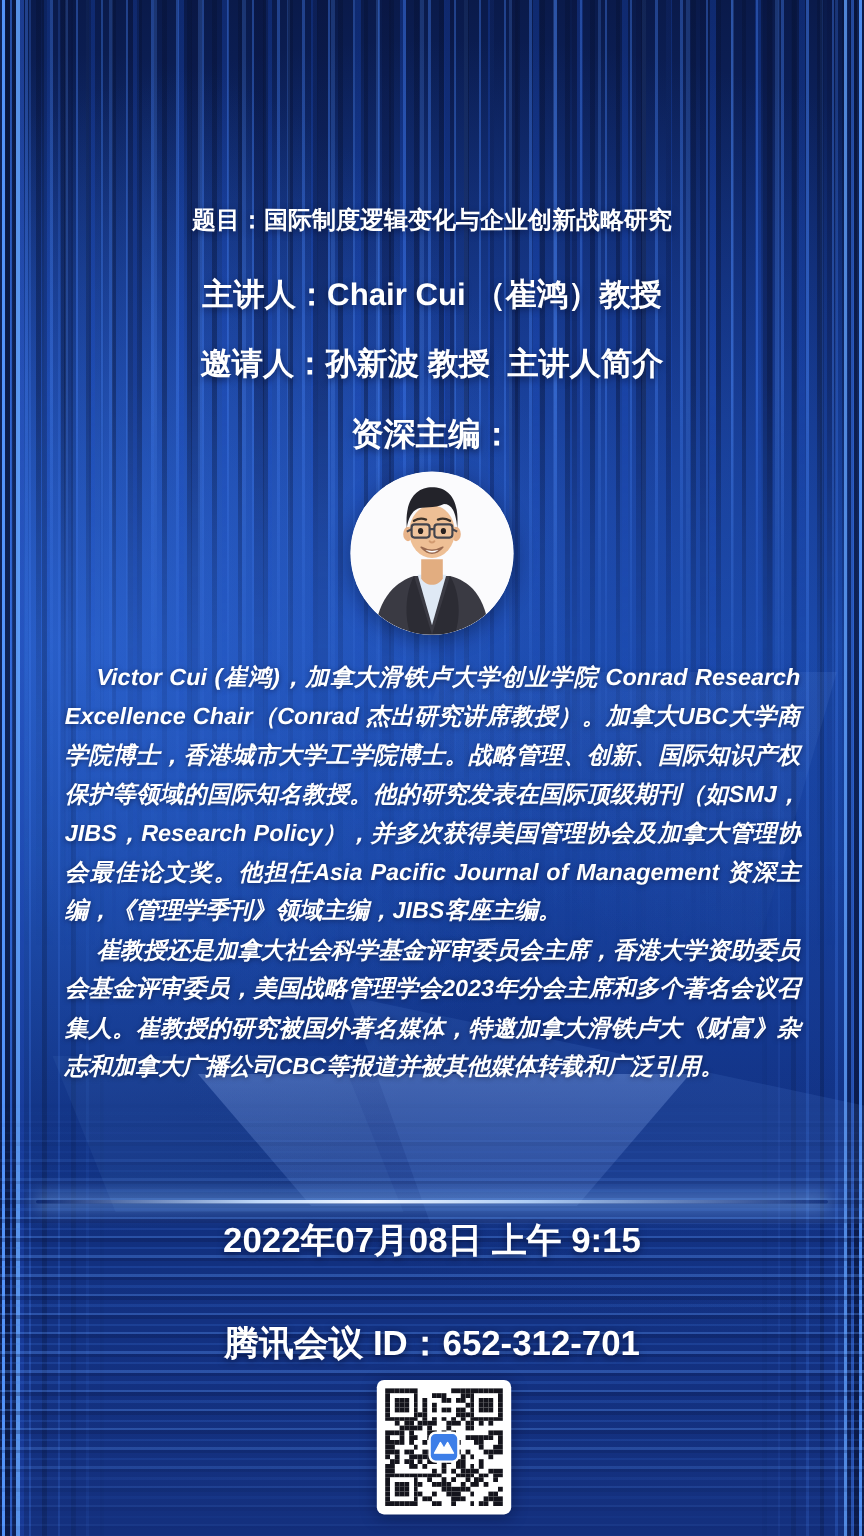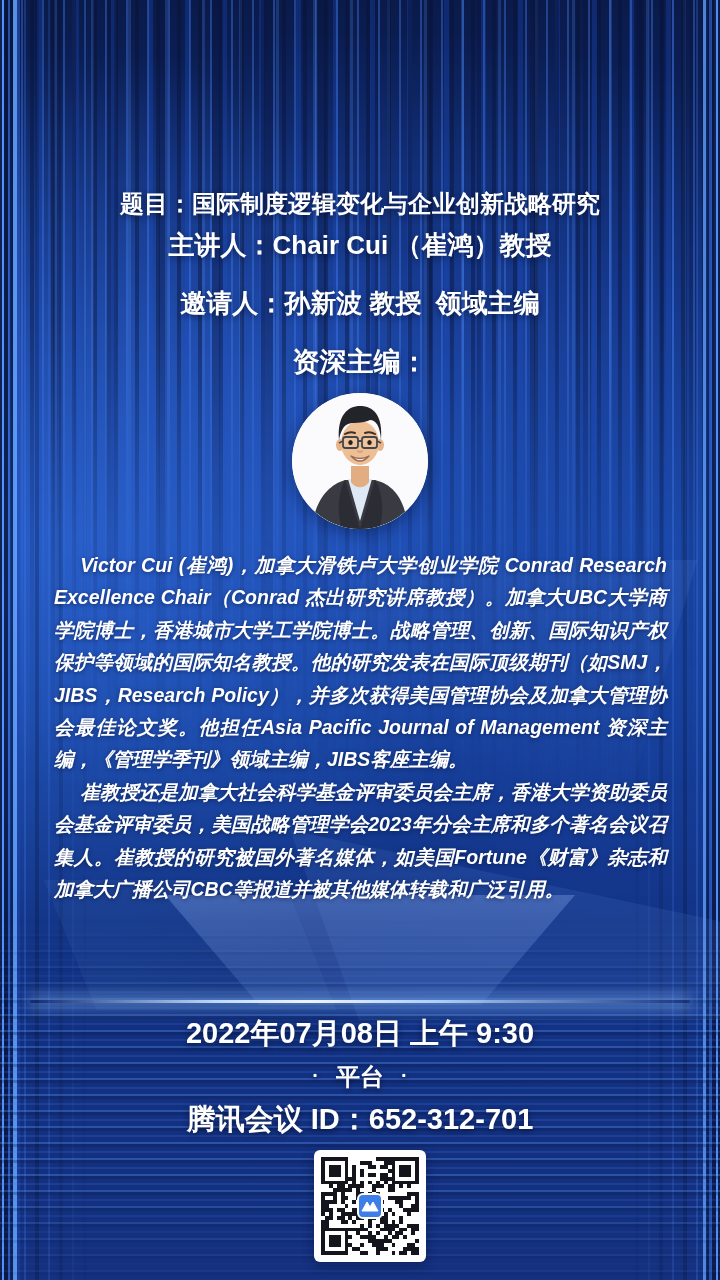--- a/index.html
+++ b/index.html
@@ -64,21 +64,21 @@
     box-shadow:0 0 16px 3px rgba(150,200,255,.65);
   }
   
   .content{position:absolute;inset:0;z-index:5;}
   .title{position:absolute;left:0;right:0;top:26px;margin:0;text-align:center;
     font-size:34px;line-height:41px;font-weight:800;
     text-shadow:0 3px 8px rgba(0,8,30,.6);}
   .title span{display:block;letter-spacing:.45em;margin-right:-.45em;}
   .row{position:absolute;left:0;right:0;text-align:center;font-weight:700;
     text-shadow:0 2px 6px rgba(0,8,30,.55);white-space:pre;}
-  .topic{top:188px;font-size:24px;}
+  .topic{top:170px;font-size:20px;}
   .speaker{top:228px;font-size:26px;}
   .inviter{top:286px;font-size:26px;}
   .bio-heading{top:344px;font-size:27px;}
   .photo{
     position:absolute;left:292px;top:393px;width:136px;height:136px;border-radius:50%;
     overflow:hidden;box-shadow:0 4px 18px rgba(0,10,40,.45);background:#fbfbfd;
   }
   .photo svg{display:block;}
   .bio{position:absolute;left:54px;top:549px;width:613px;
     font-size:19.5px;line-height:32.4px;font-weight:700;text-align:justify;
@@ -118,21 +118,21 @@
   <div class="shard shard2"></div>
   <div class="shard shard3"></div>
   <div class="stage"></div>
   <div class="bg-scanlines"></div>
   <div class="glow-line"></div>
 
   <div class="content">
 
     <div class="row topic">题目：国际制度逻辑变化与企业创新战略研究</div>
     <div class="row speaker">主讲人：Chair Cui （崔鸿）教授</div>
-    <div class="row inviter">邀请人：孙新波 教授  领域主编</div>
+    <div class="row inviter">邀请人：孙新波 教授  主讲人简介</div>
     <div class="row bio-heading">资深主编：</div>
 
     <div class="photo">
       <svg width="136" height="136" viewBox="0 0 136 136">
         <defs>
             <clipPath id="pc">
               <circle cx="68" cy="68" r="68"></circle>
             </clipPath>
           </defs>
         <g clip-path="url(#pc)">
@@ -153,28 +153,25 @@
           <ellipse cx="58.5" cy="49.5" rx="2.2" ry="2.6" fill="#2a2220"></ellipse>
           <ellipse cx="77.5" cy="49.5" rx="2.2" ry="2.6" fill="#2a2220"></ellipse>
           <path d="M66,58 q2,2 4,0" stroke="#d19a70" stroke-width="1.6" fill="none" stroke-linecap="round"></path>
           <path d="M59,63 Q68,73 77,63 Q68,68 59,63 Z" fill="#ffffff" stroke="#9a6a50" stroke-width="1.3" stroke-linejoin="round"></path>
         </g>
       </svg>
     </div>
 
     <div class="bio">
       <p>Victor Cui (崔鸿)，加拿大滑铁卢大学创业学院 Conrad Research Excellence Chair（Conrad 杰出研究讲席教授）。加拿大UBC大学商学院博士，香港城市大学工学院博士。战略管理、创新、国际知识产权保护等领域的国际知名教授。他的研究发表在国际顶级期刊（如SMJ，JIBS，Research Policy），并多次获得美国管理协会及加拿大管理协会最佳论文奖。他担任Asia Pacific Journal of Management 资深主编，《管理学季刊》领域主编，JIBS客座主编。</p>
-      <p>崔教授还是加拿大社会科学基金评审委员会主席，香港大学资助委员会基金评审委员，美国战略管理学会2023年分会主席和多个著名会议召集人。崔教授的研究被国外著名媒体，如美国Fortune《财富》杂志和加拿大广播公司CBC等报道并被其他媒体转载和广泛引用。</p>
+      <p>崔教授还是加拿大社会科学基金评审委员会主席，香港大学资助委员会基金评审委员，美国战略管理学会2023年分会主席和多个著名会议召集人。崔教授的研究被国外著名媒体，特邀加拿大滑铁卢大《财富》杂志和加拿大广播公司CBC等报道并被其他媒体转载和广泛引用。</p>
     </div>
 
-    <div class="big-value date">2022年07月08日 上午 9:30</div>
-
-    <div class="sec-label platform-label">
-      <span class="dot">·</span><span>平台</span><span class="dot">·</span>
-    </div>
+    <div class="big-value date">2022年07月08日 上午 9:15</div>
+
     <div class="big-value meeting-id">腾讯会议 ID：652-312-701</div>
 
     <div class="qr">
       <div class="qr-grid">
           <div style="grid-area: 1 / 1;"></div>
           <div style="grid-area: 1 / 2;"></div>
           <div style="grid-area: 1 / 3;"></div>
           <div style="grid-area: 1 / 4;"></div>
           <div style="grid-area: 1 / 5;"></div>
           <div style="grid-area: 1 / 6;"></div>

